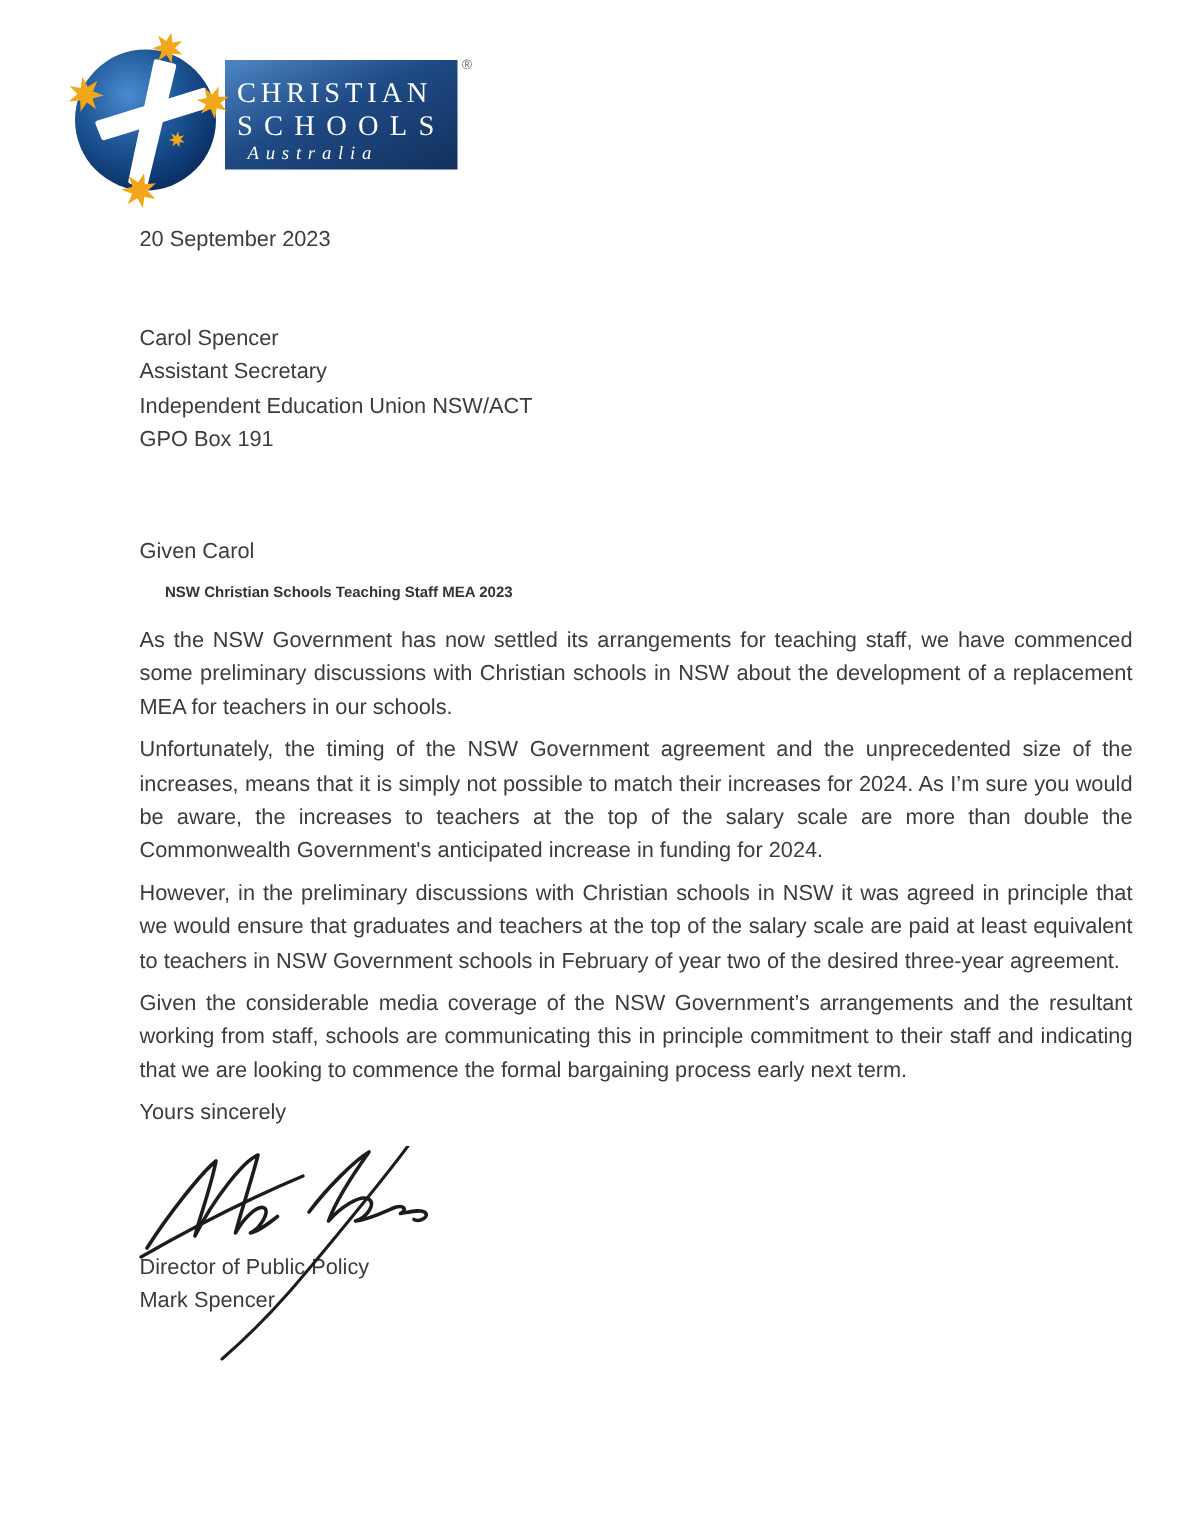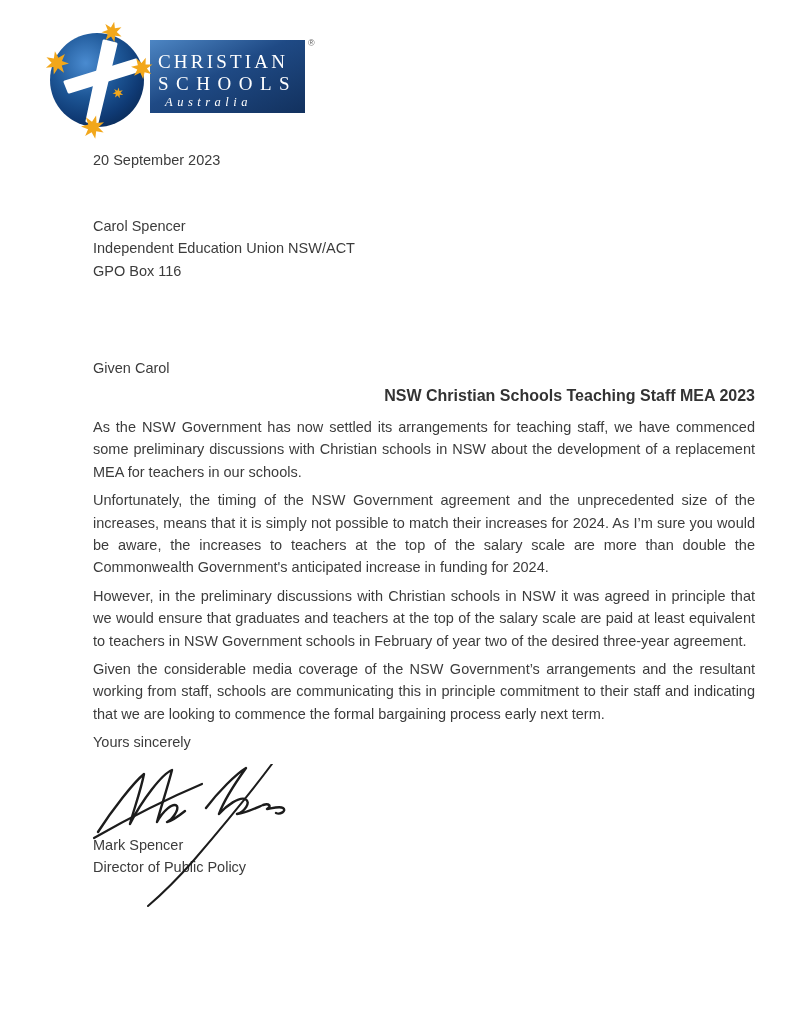--- a/index.html
+++ b/index.html
@@ -10,22 +10,22 @@
     overflow:hidden;
     font-family:"Liberation Sans","DejaVu Sans",sans-serif;
     color:#3c3c3c;
   }
   .abs{position:absolute;}
   .txt{font-size:14.5px;line-height:22.4px;}
   .date{left:93px;top:149px;}
   .address{left:93px;top:215px;}
   .salutation{left:93px;top:357px;}
   .subject{
-    left:93px;top:385px;width:662px;
-    text-align:right;font-weight:bold;font-size:16px;color:#333333;
+    left:110px;top:385px;width:662px;
+    text-align:left;font-weight:bold;font-size:10px;color:#333333;
   }
   .body-text{left:93px;top:416px;width:662px;text-align:justify;}
   .body-text p{margin:0 0 6px 0;}
   .valediction{text-align:left;}
   .signatory{left:93px;top:834px;z-index:1;}
   .logo-svg{left:36px;top:22px;}
   .sig-svg{left:86px;top:764px;z-index:2;}
   .logo-word{
     font-family:"Liberation Serif","DejaVu Serif",serif;
     fill:#ffffff;
@@ -74,22 +74,23 @@
       <use href="#star7" transform="translate(106,46) scale(1.1) rotate(20)"></use>
       <use href="#star7" transform="translate(82,71) scale(0.55) rotate(8)"></use>
       <use href="#star7" transform="translate(57,105) scale(1.2) rotate(15)"></use>
     </g>
   </svg>
 
   <div class="abs txt date">20 September 2023</div>
 
   <div class="abs txt address">
     <div>Carol Spencer</div>
+    <div>Assistant Secretary</div>
     <div>Independent Education Union NSW/ACT</div>
-    <div>GPO Box 116</div>
+    <div>GPO Box 191</div>
   </div>
 
   <div class="abs txt salutation">Given Carol</div>
 
   <div class="abs txt subject">NSW Christian Schools Teaching Staff MEA 2023</div>
 
   <div class="abs txt body-text">
     <p>As the NSW Government has now settled its arrangements for teaching staff, we have commenced some preliminary discussions with Christian schools in NSW about the development of a replacement MEA for teachers in our schools.</p>
     <p>Unfortunately, the timing of the NSW Government agreement and the unprecedented size of the increases, means that it is simply not possible to match their increases for 2024.  As I’m sure you would be aware, the increases to teachers at the top of the salary scale are more than double the Commonwealth Government's anticipated increase in funding for 2024.</p>
     <p>However, in the preliminary discussions with Christian schools in NSW it was agreed in principle that we would ensure that graduates and teachers at the top of the salary scale are paid at least equivalent to teachers in NSW Government schools in February of year two of the desired three-year agreement.</p>
@@ -100,17 +101,17 @@
   <svg class="abs sig-svg" width="270" height="150" viewBox="0 0 270 150">
     <g fill="none" stroke="#1c1c1c" stroke-linecap="round" stroke-linejoin="round">
       <path stroke-width="2.4" d="M12,68 C26,46 48,18 58,10 C55,26 47,48 44,60 C56,36 76,10 86,6 C82,22 74,46 71,58 C77,47 87,38 91,42 C93,46 86,56 81,58 C86,57 94,51 99,47"></path>
       <path stroke-width="2.2" d="M8,74 C36,58 78,36 116,20"></path>
       <path stroke-width="2.4" d="M120,44 C132,28 150,10 160,4 C150,18 138,36 133,50 C141,41 153,33 159,35 C166,38 158,48 151,50 C160,49 170,44 177,41 C183,39 186,42 181,45 C187,44 194,42 197,44 C201,47 194,51 190,49"></path>
       <path stroke-width="2" d="M186,0 C168,24 132,68 108,96 C94,112 76,130 62,142"></path>
     </g>
   </svg>
 
   <div class="abs txt signatory">
+    <div>Director of Public Policy</div>
     <div>Mark Spencer</div>
-    <div>Director of Public Policy</div>
   </div>
 
 </div>
 
 </body></html>

